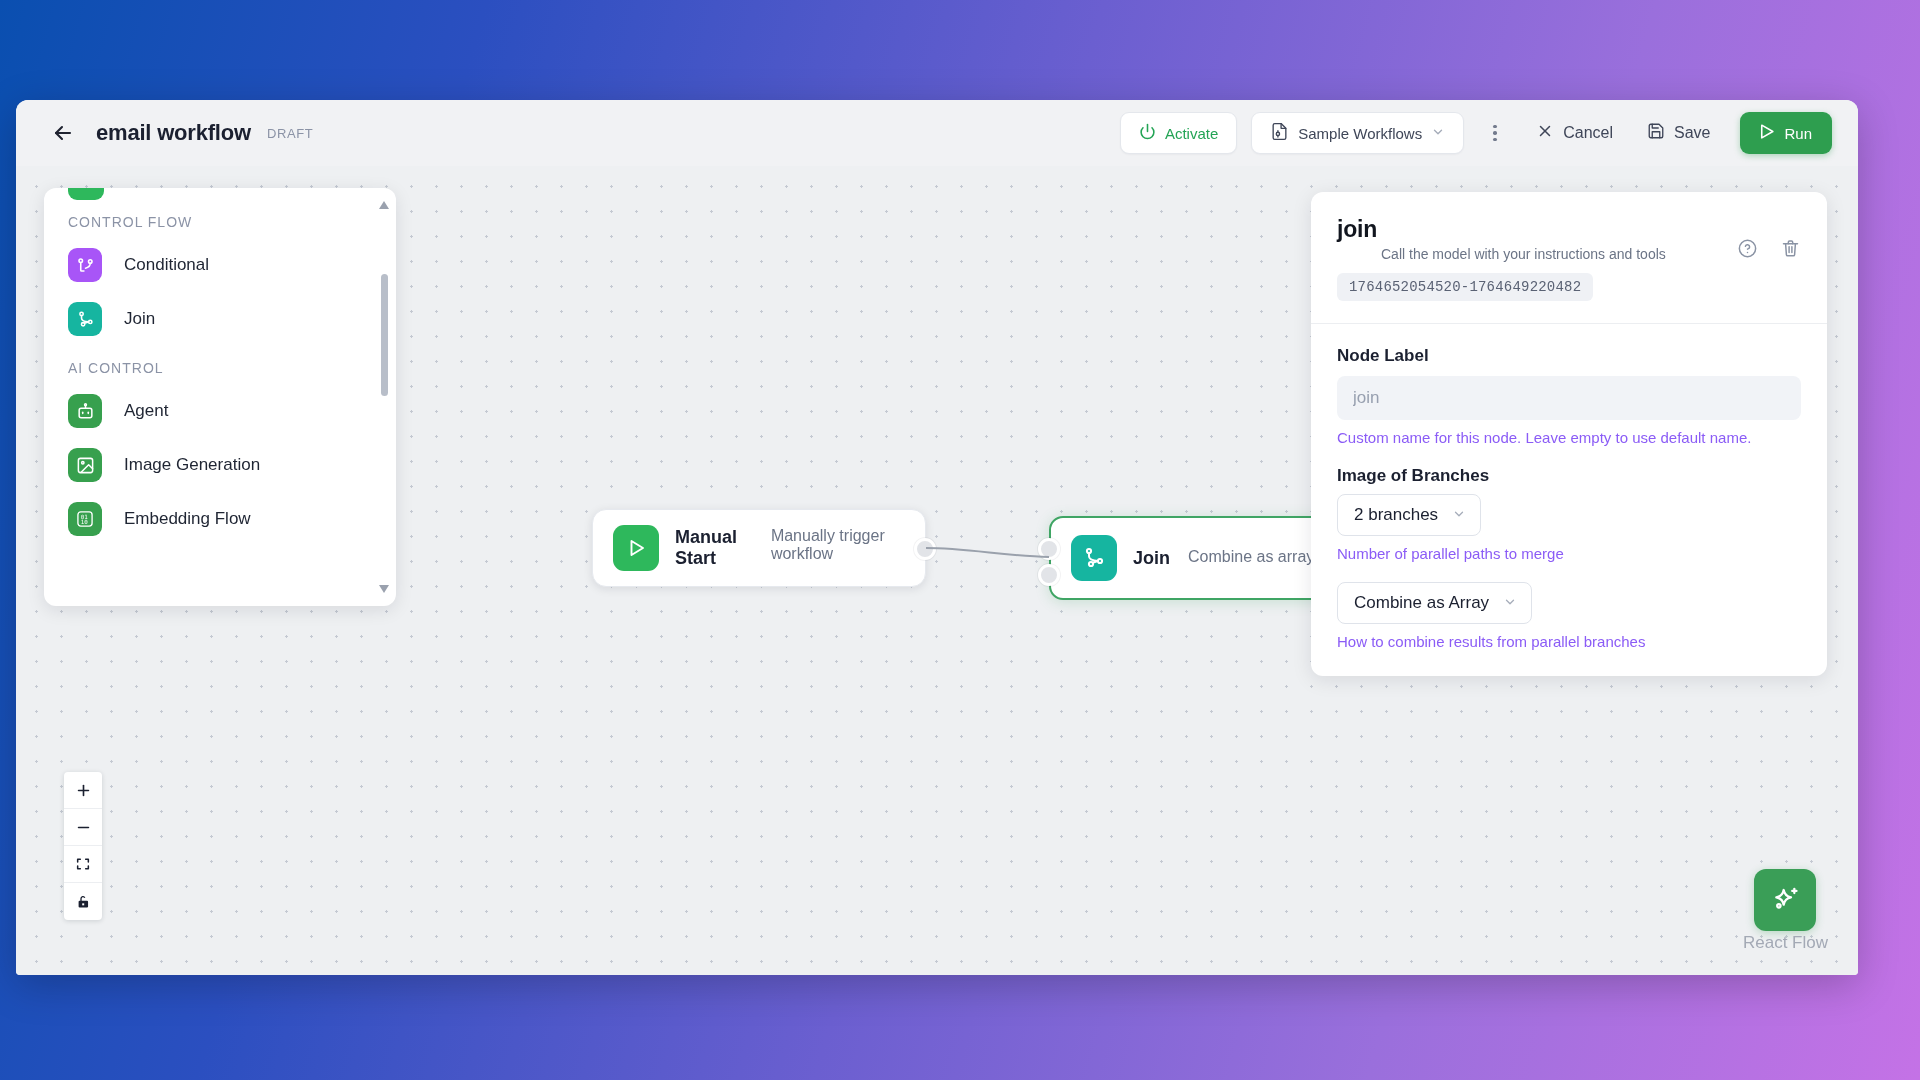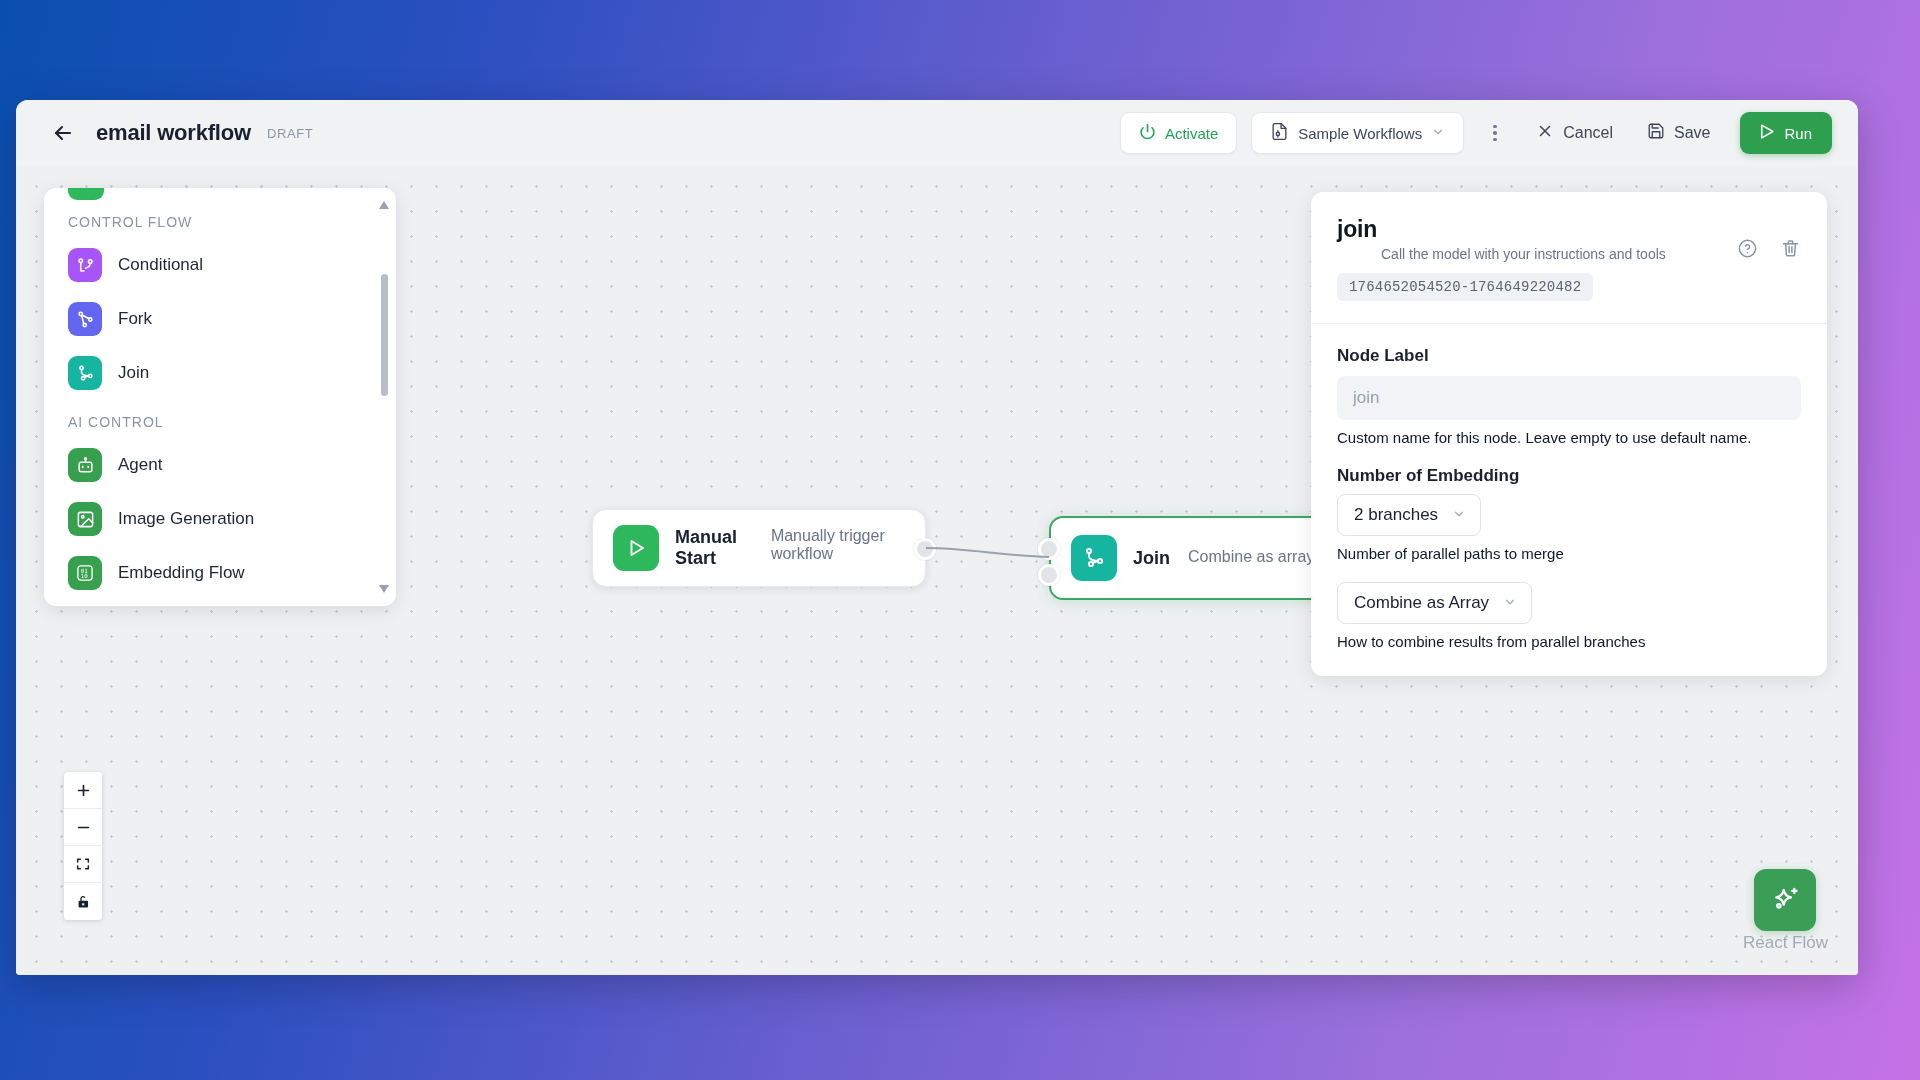--- a/index.html
+++ b/index.html
@@ -158,21 +158,21 @@
     cursor: grab;
     border-radius: 8px;
   }
   .pal-ico {
     width: 34px; height: 34px;
     border-radius: 9px;
     display: flex; align-items: center; justify-content: center;
     color: #fff;
     flex: 0 0 34px;
   }
-  .pal-label { font-size: 17px; color: #1f2533; }
+  .pal-label { font-size: 17px; color: #1f2533; margin-left: 6px; }
 
   .pal-scrollbar {
     position: absolute;
     right: 7px; top: 12px; bottom: 12px;
     width: 10px;
   }
   .pal-arrow {
     position: absolute; left: 0;
     width: 10px; height: 10px;
     color: #9aa1ae;
@@ -324,21 +324,21 @@
     width: 100%; height: 44px;
     background: #f1f3f7;
     border: none;
     border-radius: 8px;
     padding: 0 16px;
     font-size: 17px;
     color: #1b2030;
     font-family: "Liberation Sans", sans-serif;
   }
   .text-input::placeholder { color: #98a0b0; }
-  .field-hint { font-size: 15px; color: #0f172a; margin-top: 9px; }
+  .field-hint { font-size: 15px; color: #8b5cf6; margin-top: 9px; }
 
   .select {
     display: inline-flex; align-items: center; gap: 14px;
     height: 42px;
     border: 1px solid #dfe3ea;
     border-radius: 8px;
     background: #ffffff;
     padding: 0 14px 0 16px;
     font-size: 17px;
     color: #1b2030;
@@ -451,32 +451,20 @@
             <svg width="19" height="19" viewBox="0 0 24 24" fill="none" stroke="currentColor" stroke-width="2" stroke-linecap="round" stroke-linejoin="round">
                 <circle cx="6" cy="6" r="2.2"></circle>
                 <circle cx="18" cy="7" r="2.2"></circle>
                 <path d="M6 8.2V18a1 1 0 0 0 1 1h3"></path>
                 <path d="M18 9.2c0 4-3 5.5-6 6.2"></path>
               </svg>
           </span>
           <span class="pal-label">Conditional</span>
         </div>
 
-        <div class="pal-item">
-          <span class="pal-ico" style="background:#6366f1">
-            <svg width="19" height="19" viewBox="0 0 24 24" fill="none" stroke="currentColor" stroke-width="2" stroke-linecap="round" stroke-linejoin="round">
-                <circle cx="6" cy="5" r="2.1"></circle>
-                <circle cx="18" cy="12" r="2.1"></circle>
-                <circle cx="11" cy="19" r="2.1"></circle>
-                <path d="M7.6 6.4 16 10.8"></path>
-                <path d="M7.2 7.2 9.8 17"></path>
-              </svg>
-          </span>
-          <span class="pal-label">Fork</span>
-        </div>
 
         <div class="pal-item">
           <span class="pal-ico" style="background:#16b5a0">
             <svg width="19" height="19" viewBox="0 0 24 24" fill="none" stroke="currentColor" stroke-width="2" stroke-linecap="round" stroke-linejoin="round">
                 <circle cx="7" cy="5" r="2.1"></circle>
                 <circle cx="18" cy="15" r="2.1"></circle>
                 <circle cx="9" cy="18" r="2.1"></circle>
                 <path d="M7 7.1v3.2c0 3 3.6 4.3 8.9 4.6"></path>
                 <path d="M10.6 16.7 15.9 15"></path>
               </svg>
@@ -641,21 +629,21 @@
 
       <div class="panel-div"></div>
 
       <div class="field">
         <div class="field-label">Node Label</div>
         <input class="text-input" type="text" placeholder="join" style="">
         <div class="field-hint">Custom name for this node. Leave empty to use default name.</div>
       </div>
 
       <div class="field field-tight">
-        <div class="field-label">Number of Embedding</div>
+        <div class="field-label">Image of Branches</div>
         <div class="select">
           <span>2 branches</span>
           <span class="chev">
             <svg width="14" height="14" viewBox="0 0 24 24" fill="none" stroke="currentColor" stroke-width="2.2" stroke-linecap="round" stroke-linejoin="round">
                 <polyline points="6 9 12 15 18 9"></polyline>
               </svg>
           </span>
         </div>
         <div class="field-hint">Number of parallel paths to merge</div>
       </div>

